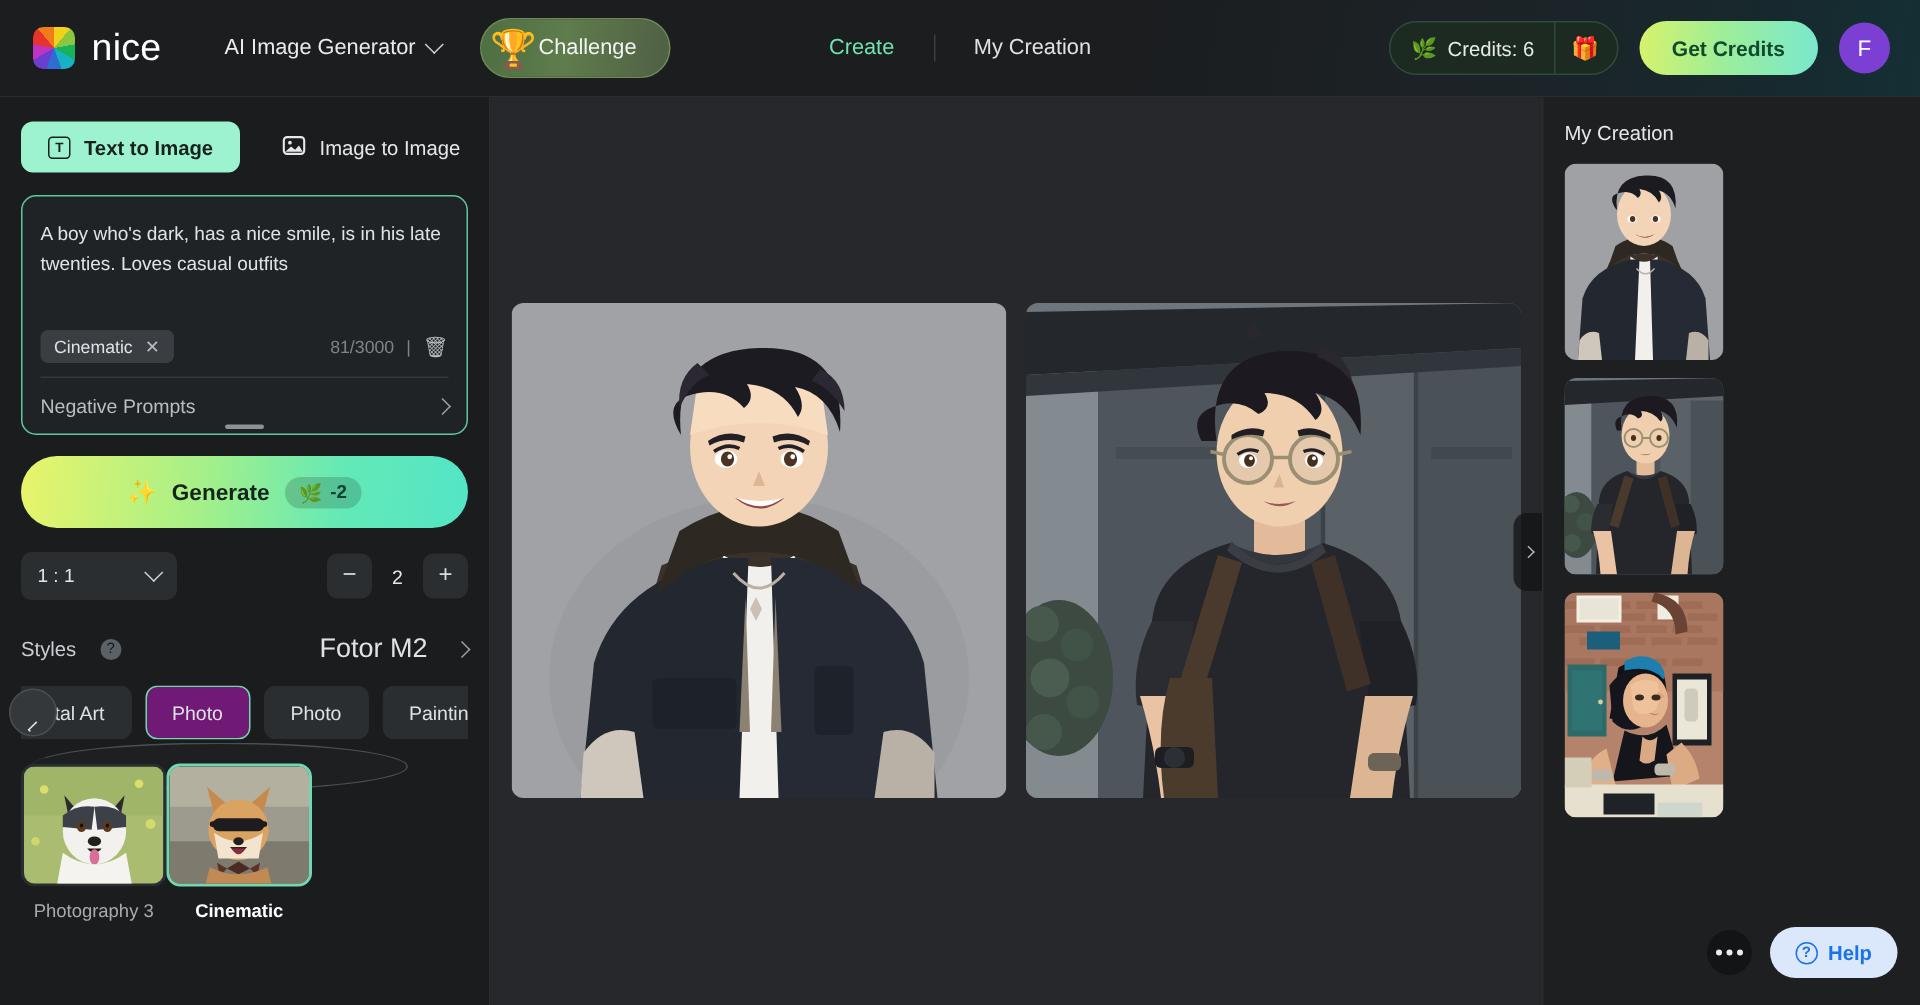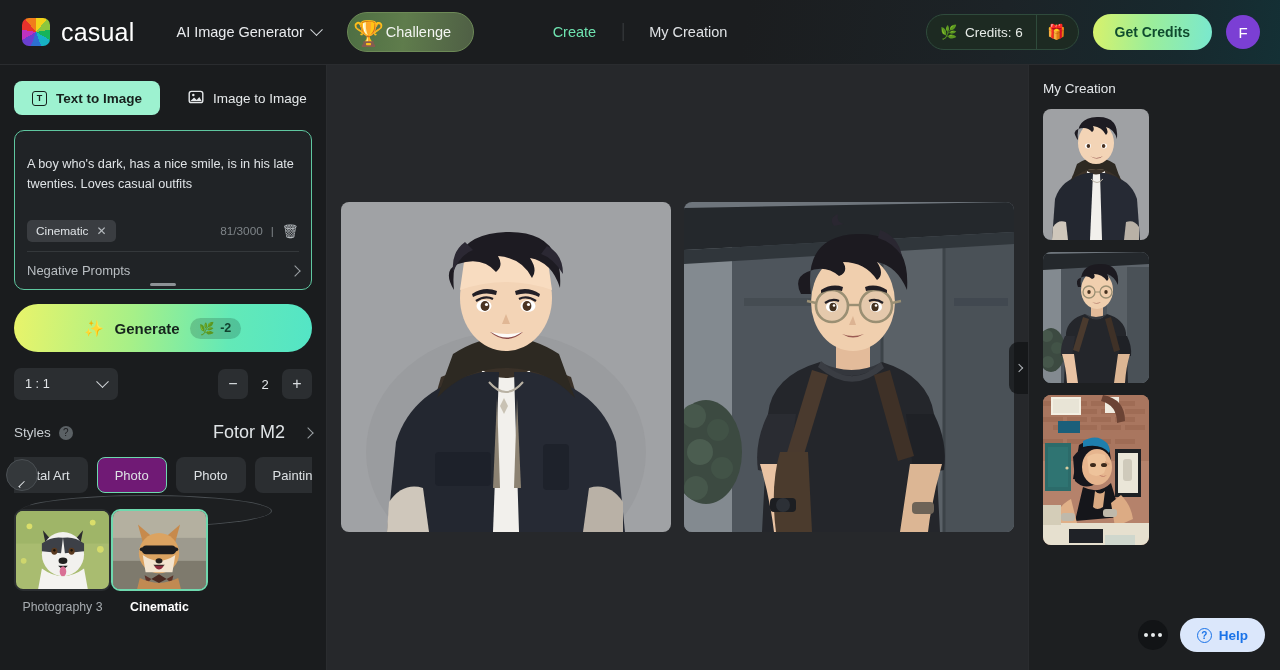--- a/index.html
+++ b/index.html
@@ -94,21 +94,21 @@
   }
   .mode-tab.active { background: #9df2d0; color: #17211d; font-weight: bold; }
   .mode-tab.idle { color: #e5e8ea; background: transparent; }
   .ti-glyph {
     width: 15px; height: 15px; border: 1.4px solid currentColor; border-radius: 3px;
     font-size: 9px; display: flex; align-items: center; justify-content: center; font-weight: bold;
   }
 
   .prompt-box {
     border: 1px solid #5fc7a0; border-radius: 10px; background: #202326;
-    padding: 24px 12px 0 12px; position: relative; height: 160px;
+    padding: 16px 12px 0 12px; position: relative; height: 160px;
     display: flex; flex-direction: column;
   }
   .prompt-text {
     font-size: 12.7px; line-height: 1.55; color: #dfe3e6; flex: 1;
     white-space: pre-wrap; cursor: text; outline: none;
   }
   .prompt-meta { display: flex; align-items: center; justify-content: space-between; padding-bottom: 9px; }
   .tag-chip {
     display: inline-flex; align-items: center; gap: 8px; background: #3a3d41;
     border-radius: 5px; padding: 4px 9px; font-size: 11.8px; color: #dfe3e6; cursor: pointer;
@@ -147,21 +147,21 @@
   }
   .stepper { display: flex; align-items: center; gap: 12px; }
   .step-btn {
     width: 30px; height: 30px; border-radius: 7px; background: #2b2e31; border: 0; cursor: pointer;
     color: #d9dde0; font-size: 16px; display: flex; align-items: center; justify-content: center;
     font-family: "Liberation Sans", sans-serif;
   }
   .step-val { font-size: 13px; color: #e3e6e9; min-width: 10px; text-align: center; }
 
   .styles-head { display: flex; align-items: center; justify-content: space-between; margin-top: 22px; }
-  .styles-lbl { display: flex; align-items: center; gap: 8px; font-size: 13.5px; color: #c9ced2; }
+  .styles-lbl { display: flex; align-items: center; gap: 16px; font-size: 13.5px; color: #c9ced2; }
   .help-dot {
     width: 14px; height: 14px; border-radius: 50%; background: #5b6165; color: #1a1c1e;
     font-size: 10px; display: flex; align-items: center; justify-content: center; cursor: pointer;
   }
   .model-link { display: flex; align-items: center; gap: 19px; font-size: 18px; color: #dfe3e6; cursor: pointer; }
 
   .cat-row { position: relative; margin-top: 14px; height: 36px; }
   .cat-scroll { display: flex; gap: 9px; overflow: hidden; height: 36px; }
   .cat-chip {
     height: 36px; border-radius: 8px; background: #2b2e31; border: 1px solid transparent;
@@ -237,21 +237,21 @@
 </style>
 </head>
 <body>
 
 <div class="app">
 
   <div class="topbar">
 
     <div class="logo-wrap">
       <div class="logo-mark"></div>
-      <div class="logo-text">casual</div>
+      <div class="logo-text">nice</div>
     </div>
 
     <div class="app-select">
       <span>AI Image Generator</span>
       <span class="chev-d"></span>
     </div>
 
     <div class="challenge-btn">
       <span class="trophy">🏆</span>
       <span>Challenge</span>

